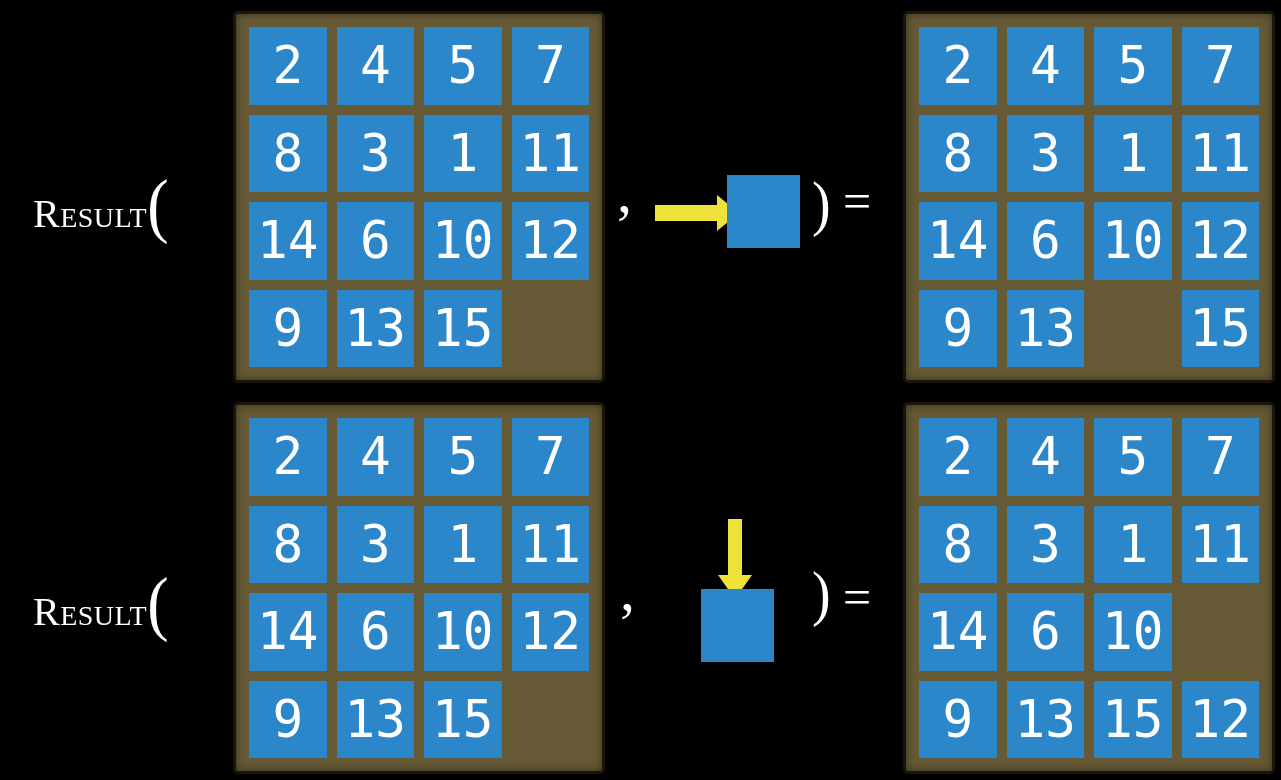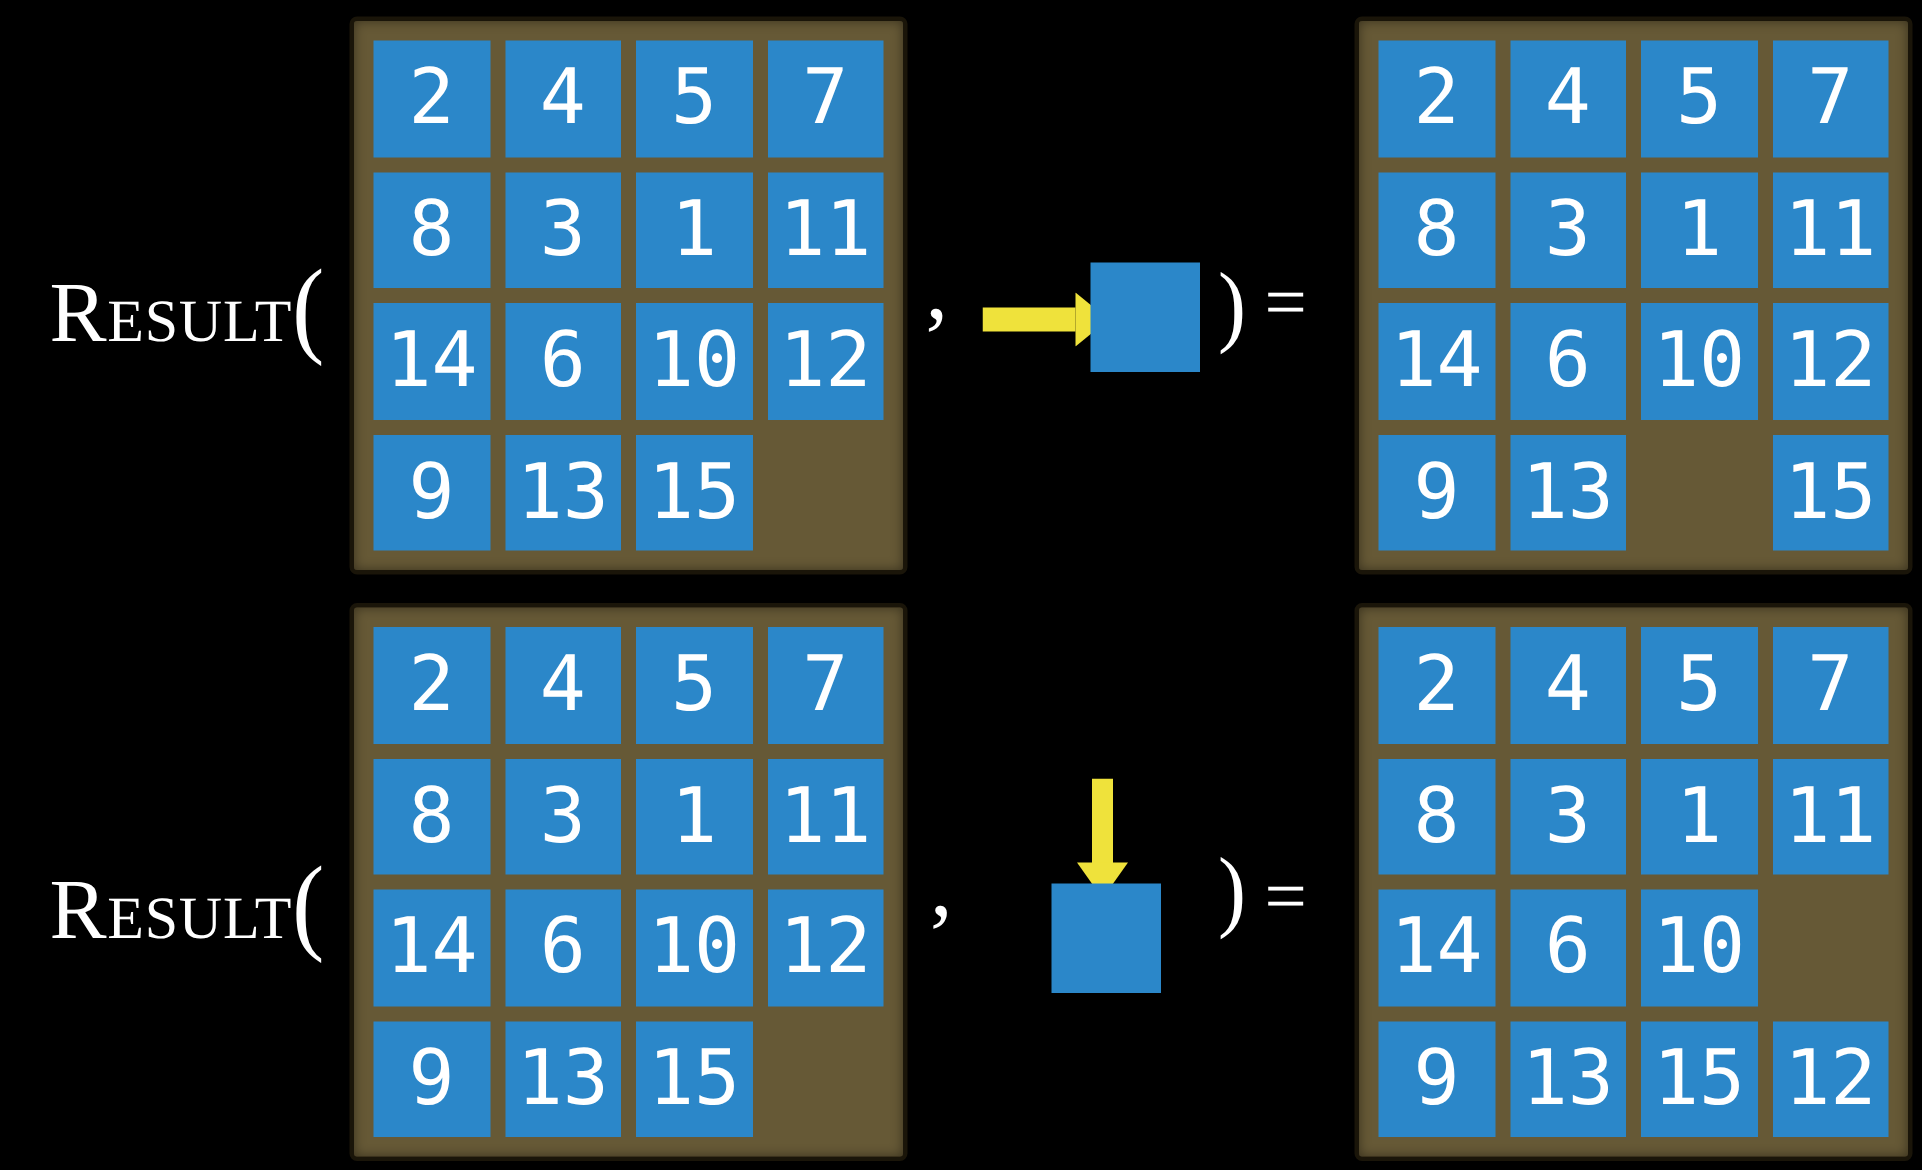--- a/index.html
+++ b/index.html
@@ -21,21 +21,21 @@
     color:var(--text);
   }
   .abs{position:absolute;}
 
   
   .fn{
     display:flex;align-items:baseline;
     line-height:1;white-space:nowrap;
   }
   .fn-name{
-    font-size:57px;
+    font-size:40px;
     font-variant:small-caps;
     letter-spacing:0.5px;
   }
   .paren{
     display:inline-block;
     font-size:64px;line-height:1;
     transform:scaleY(1.12);
     transform-origin:50% 58%;
   }
   .paren.close{font-size:56px;transform:scaleY(1.08);}

